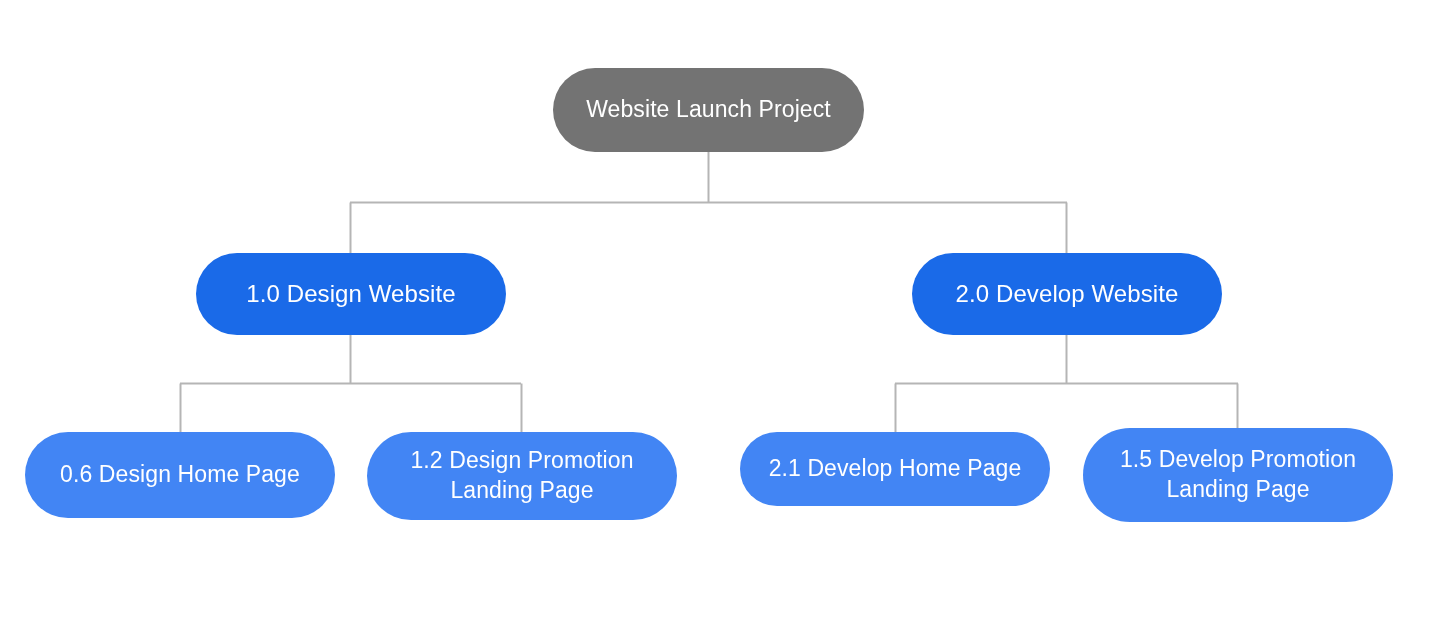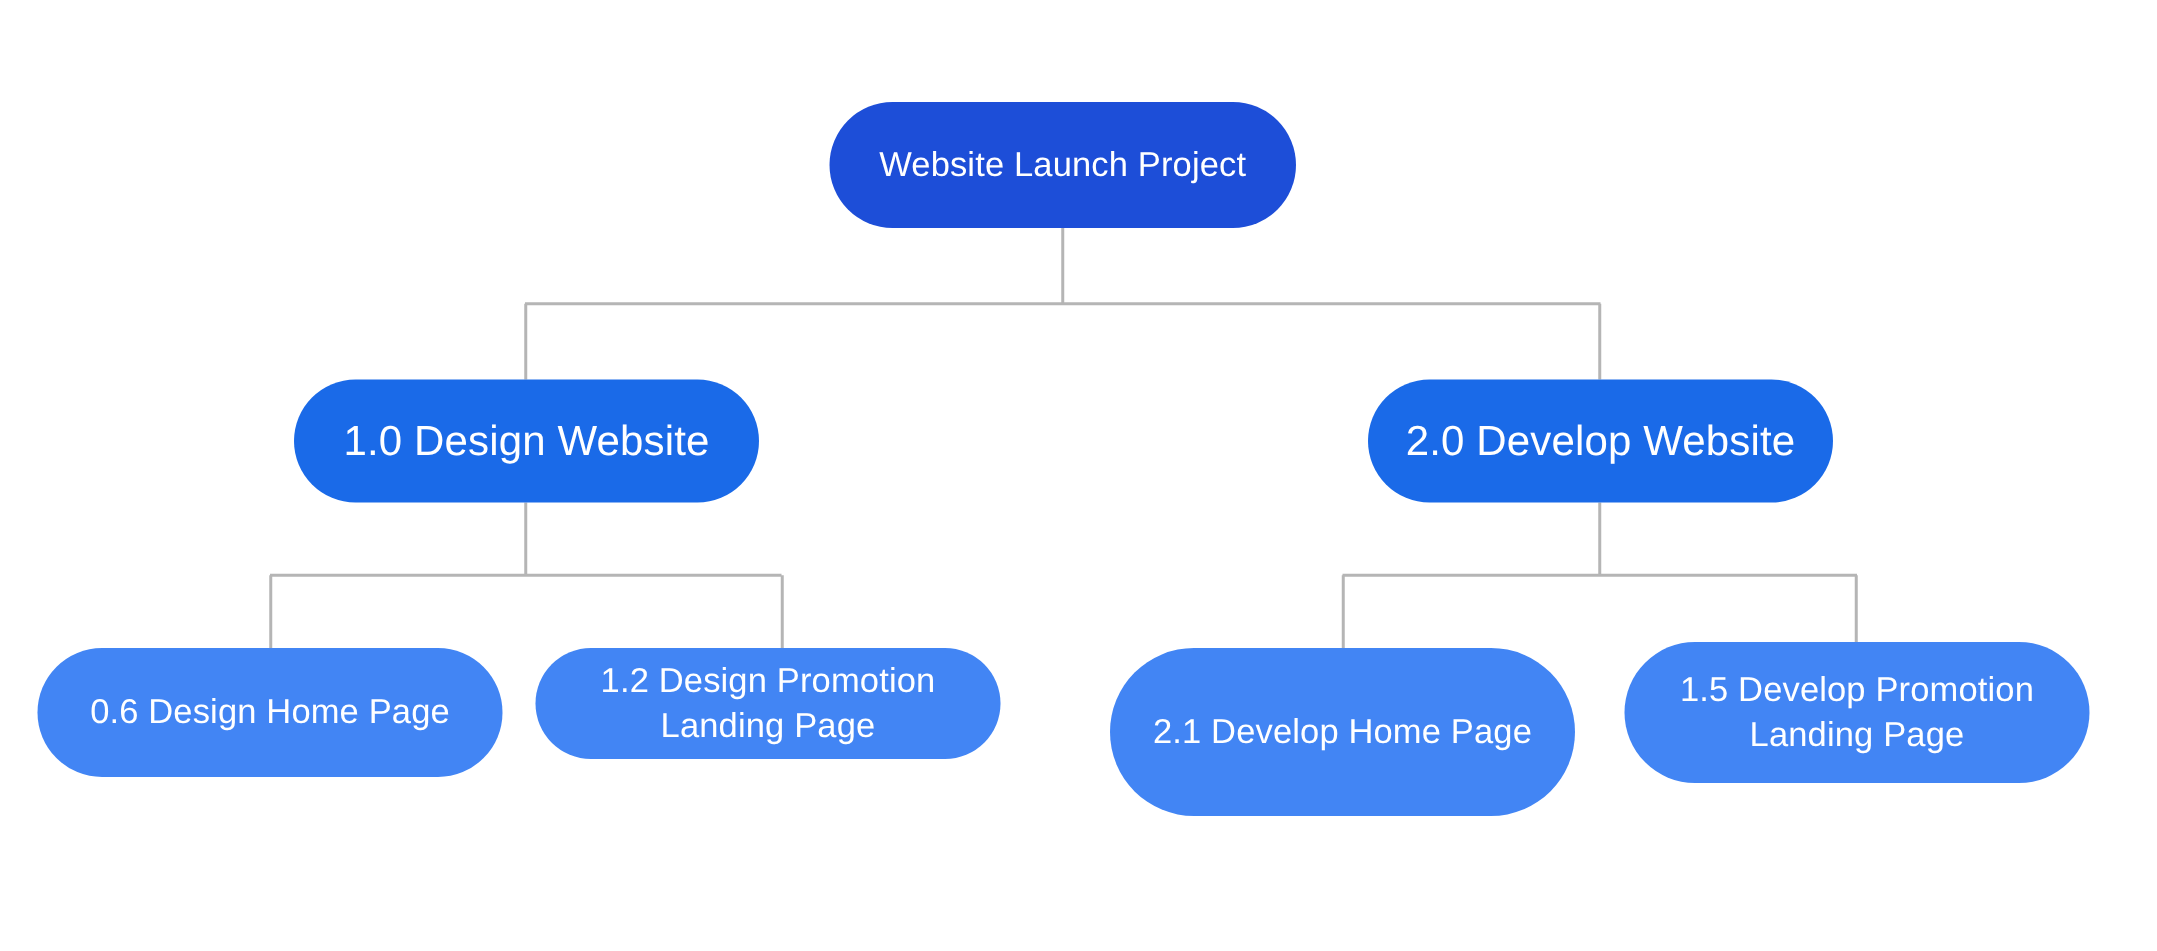--- a/index.html
+++ b/index.html
@@ -42,39 +42,39 @@
     color: #ffffff;
     border-radius: 999px;
     padding: 4px 18px;
     line-height: 1.30;
     letter-spacing: 0.1px;
     white-space: pre-line;
     cursor: pointer;
   }
 
   .level-0 {
-    background: #1d4ed8;
+    background: #737373;
     font-size: 23px;
   }
   .level-1 {
     background: #1a6ae8;
-    font-size: 28px;
+    font-size: 24px;
   }
   .level-2 {
     background: #4285f4;
     font-size: 23px;
   }
 
   
   #node-root   { left: 553px; top: 68px;  width: 311px; height: 84px; }
   #node-1-0    { left: 196px; top: 253px; width: 310px; height: 82px; }
   #node-2-0    { left: 912px; top: 253px; width: 310px; height: 82px; }
   #node-1-1    { left: 25px;   top: 432px; width: 310px; height: 86px; }
-  #node-1-2    { left: 357px;  top: 432px; width: 310px; height: 74px; }
-  #node-2-1    { left: 740px;  top: 432px; width: 310px; height: 112px; }
+  #node-1-2    { left: 367px;  top: 432px; width: 310px; height: 88px; }
+  #node-2-1    { left: 740px;  top: 432px; width: 310px; height: 74px; }
   #node-2-2    { left: 1083px; top: 428px; width: 310px; height: 94px; }
 </style>
 </head>
 <body>
 
 <div id="diagram-canvas">
 
   <svg id="connector-layer" viewBox="0 0 1438 634" width="1438" height="634" aria-hidden="true">
     <g fill="none" stroke="#b5b5b5" stroke-width="2" stroke-linecap="butt">
 

